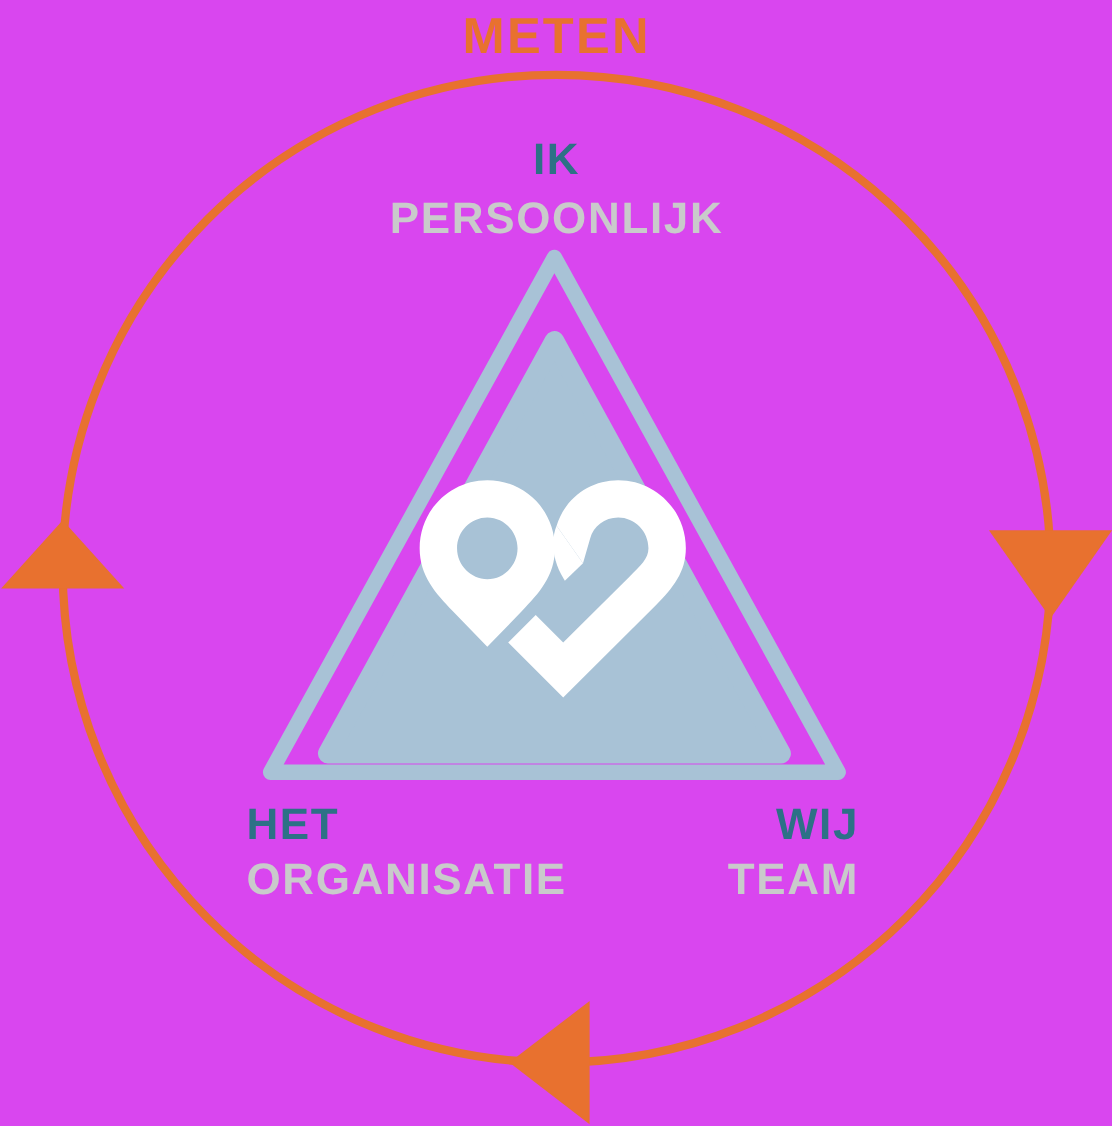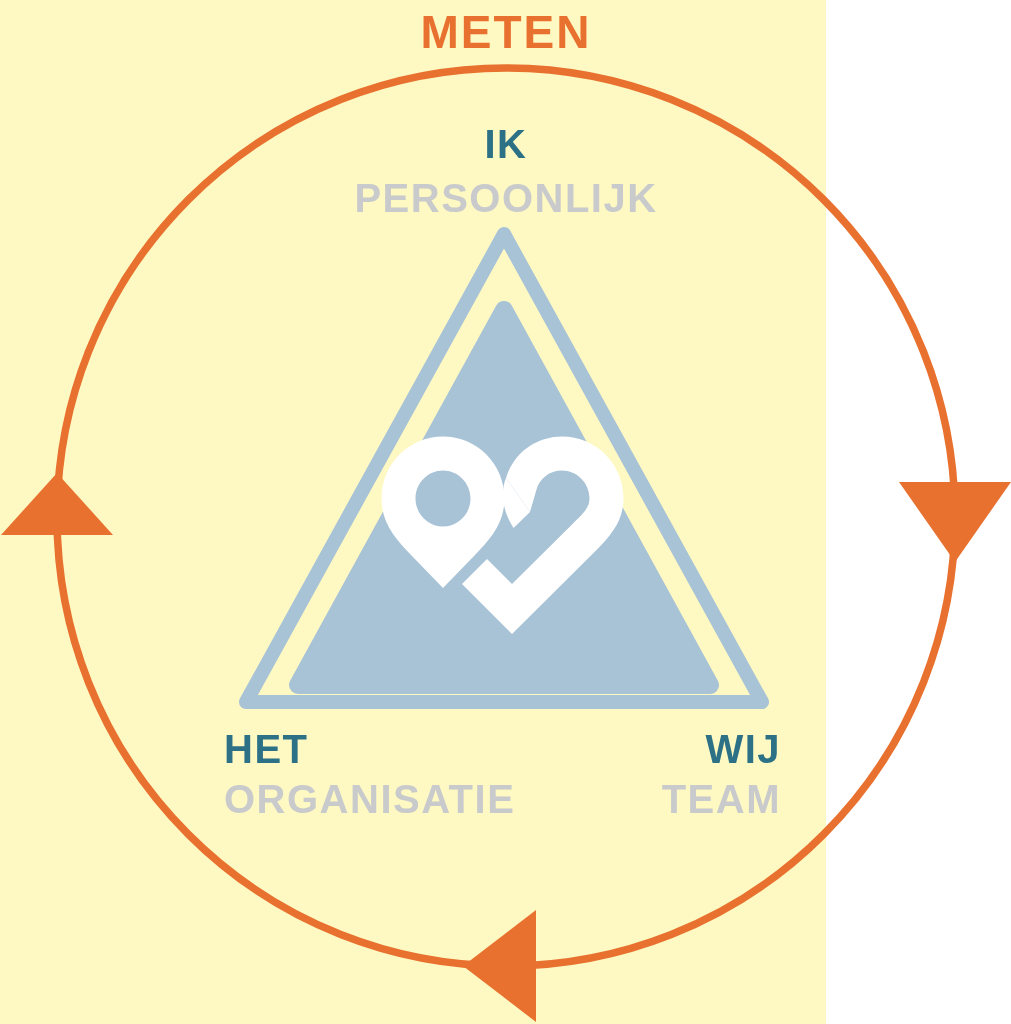--- a/index.html
+++ b/index.html
@@ -9,23 +9,23 @@
     background: #ffffff;
   }
   body {
     width: 1011px;
     height: 1024px;
     font-family: "Liberation Sans", sans-serif;
     overflow: hidden;
   }
   #diagram-root {
     position: relative;
-    width: 826px;
+    width: 1011px;
     height: 1024px;
-    background: #fef9c3;
+    background: #d946ef;
   }
   #diagram-svg {
     position: absolute;
     left: 0;
     top: 0;
     width: 1011px;
     height: 1024px;
     display: block;
   }
   .svg-text {

